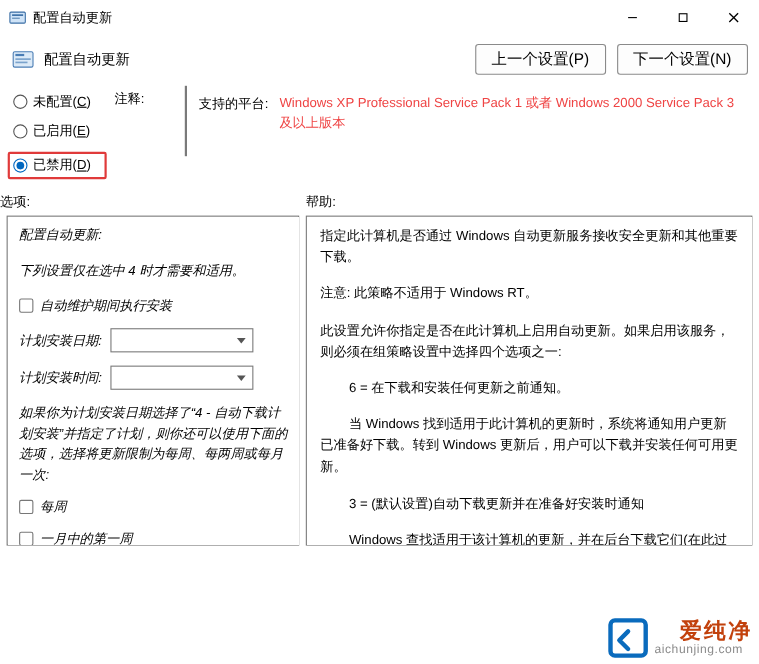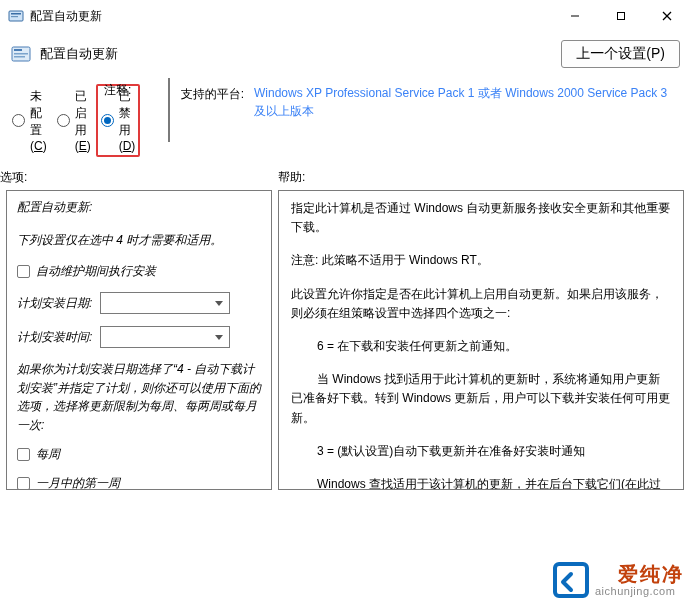--- a/index.html
+++ b/index.html
@@ -50,21 +50,21 @@
     font-family: inherit;
   }
   .config-row {
     display: flex;
     padding: 0 12px;
   }
   .config-left {
     width: 92px;
     flex: 0 0 92px;
     display: flex;
-    flex-direction: row;
+    flex-direction: column;
     gap: 10px;
     padding-top: 6px;
   }
   .radio-row {
     display: flex; align-items: center; gap: 5px;
   }
   .radio-row.highlight {
     border: 2px solid #e03a3a;
     padding: 2px 3px;
     border-radius: 2px;
@@ -101,21 +101,21 @@
     border: 1px solid #7a7a7a;
     background: #fff;
   }
   .platform-row { display: flex; gap: 10px; align-items: flex-start; margin-top: 6px; }
   .platform-label { width: 66px; text-align: right; padding-top: 2px; }
   .platform-box {
     flex: 1;
     height: 36px;
     overflow: hidden;
     line-height: 1.5;
-    color: #3b82f6;
+    color: #ef4444;
   }
   .labels-row {
     display: flex;
     padding: 12px 12px 4px 0;
   }
   .labels-row .opt-label { width: 278px; }
   .panes {
     display: flex;
     gap: 6px;
     padding: 0 6px;
@@ -220,20 +220,21 @@
           <rect x="2" y="4" width="18" height="14" rx="1.5" fill="#dceaf7" stroke="#4a7db5"></rect>
           <rect x="4" y="6" width="8" height="2" fill="#4a7db5"></rect>
           <rect x="4" y="10" width="14" height="1.5" fill="#7aa3cc"></rect>
           <rect x="4" y="13" width="11" height="1.5" fill="#7aa3cc"></rect>
         </svg>
     </span>
     <span class="sub-title">配置自动更新</span>
   </div>
   <div class="nav-buttons">
     <button class="nav-btn">上一个设置(P)</button>
+    <button class="nav-btn">下一个设置(N)</button>
   </div>
 </div>
 
 <div class="config-row">
   <div class="config-left">
     <div class="radio-row">
       <span class="radio"></span>
       <span class="radio-label">未配置(<span class="underline">C</span>)</span>
     </div>
     <div class="radio-row">

